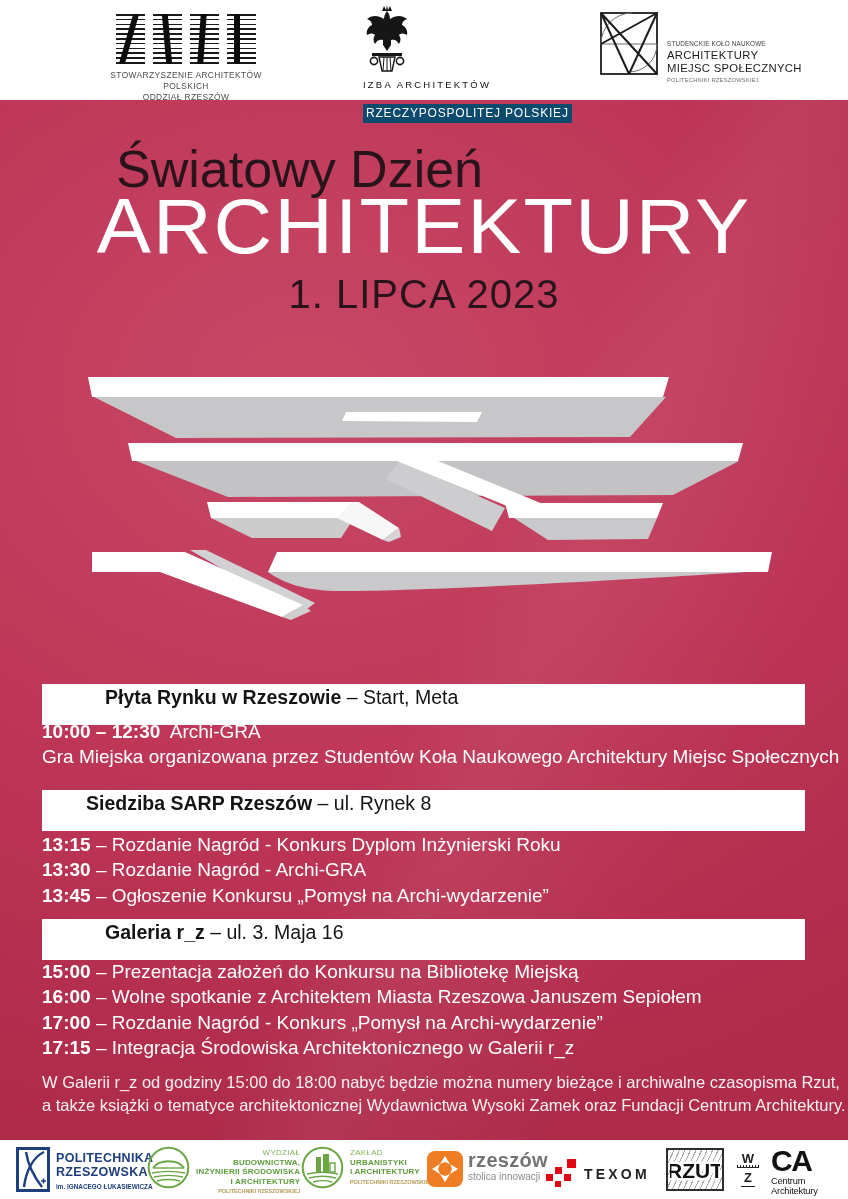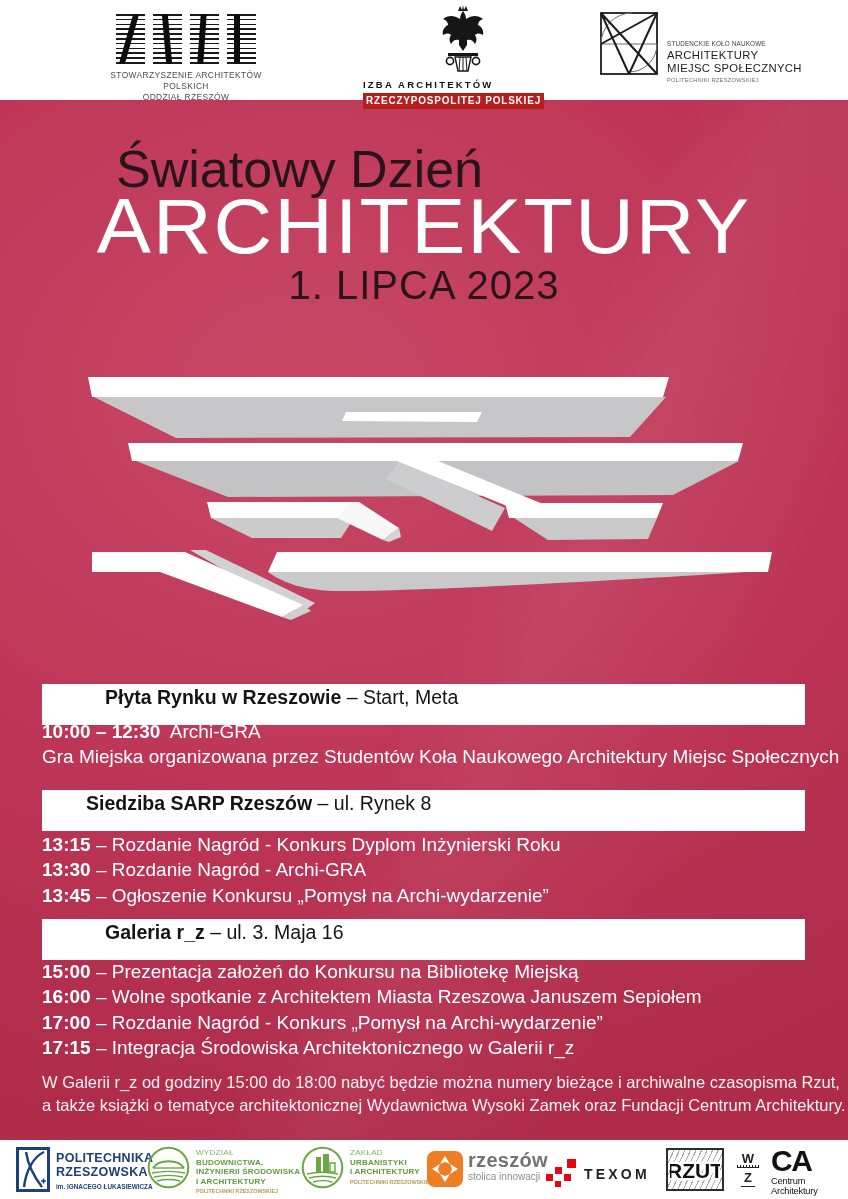--- a/index.html
+++ b/index.html
@@ -14,51 +14,51 @@
   .sarp{position:absolute;left:92px;top:14px;width:188px;text-align:center;}
   .sarp-letters{display:flex;gap:8px;justify-content:center;}
   .sarp-letter{width:29px;height:50px;position:relative;
     background:repeating-linear-gradient(to bottom,#1a1a1a 0 1.6px,transparent 1.6px 4.8px);}
   .sarp-letter i{position:absolute;top:0;bottom:0;width:6px;background:#0c0c0c;}
   .sarp-letter.v1 i{left:10px;transform:skewX(-16deg);border-radius:3px;}
   .sarp-letter.v2 i{left:11px;transform:skewX(5deg);}
   .sarp-letter.v3 i{left:9px;transform:skewX(-4deg);}
   .sarp-letter.v4 i{left:7px;}
   .sarp-text{margin-top:6px;font-size:8.4px;letter-spacing:.4px;color:#4c4c4c;line-height:11px;}
-  .izba{position:absolute;left:363px;top:5px;width:124px;text-align:right;font-weight:bold;}
+  .izba{position:absolute;left:363px;top:5px;width:124px;text-align:left;}
   .izba-l1{font-size:9.5px;letter-spacing:2.2px;color:#111;margin-top:2px;white-space:nowrap;}
-  .izba-l2{display:inline-block;background:#b91c1c;color:#fff;font-size:10px;letter-spacing:.8px;
-           padding:2px 3px 2.5px;margin-top:2px;white-space:nowrap;}
+  .izba-l2{display:inline-block;background:#0c4a6e;color:#fff;font-size:12px;letter-spacing:.8px;
+           padding:2px 3px 2.5px;margin-top:14px;white-space:nowrap;}
   .skn{position:absolute;left:600px;top:12px;display:flex;}
   .skn-text{margin-left:9px;margin-top:27px;line-height:10px;}
   .skn-l1{font-size:6.3px;color:#3c3c3c;letter-spacing:.2px;}
   .skn-l2,.skn-l3{font-size:11.3px;color:#1c1c1c;letter-spacing:.3px;line-height:13px;}
   .skn-l4{font-size:5.8px;color:#6f6f6f;letter-spacing:.2px;}
   
   .t1{position:absolute;left:116px;top:139px;font-size:52px;font-weight:400;color:#29141b;letter-spacing:0;}
   .t2{position:absolute;left:0;right:0;top:186px;text-align:center;font-size:78px;line-height:80px;font-weight:300;
       color:#fff;letter-spacing:2px;transform:scaleX(1.04);}
-  .t3{position:absolute;left:0;right:0;top:263px;text-align:center;font-size:40px;font-weight:300;color:#29141b;letter-spacing:1px;}
+  .t3{position:absolute;left:0;right:0;top:272px;text-align:center;font-size:40px;font-weight:300;color:#29141b;letter-spacing:1px;}
   
   .shapes{position:absolute;left:0;top:360px;}
   
   .bar{position:absolute;left:42px;width:763px;height:41px;background:#fff;color:#141414;
        font-size:19.5px;line-height:27px;padding-left:63px;box-sizing:border-box;white-space:nowrap;}
   .bar b{font-weight:700;}
   .evt-block{position:absolute;left:42px;right:20px;color:#fff;font-size:19px;line-height:25.4px;white-space:nowrap;}
   .evt b{font-weight:700;}
   .note{position:absolute;left:42px;right:20px;color:rgba(255,255,255,.93);font-size:16.5px;line-height:23px;white-space:nowrap;}
   
   .footer{position:absolute;left:0;right:0;top:1140px;height:59px;background:#fff;}
   .flogo{position:absolute;display:flex;align-items:flex-start;}
   .prz{left:16px;top:7px;}
   .prz-text{margin-left:6px;margin-top:4px;color:#1d3f7e;line-height:14px;}
   .prz-n{font-weight:700;font-size:12.5px;letter-spacing:.3px;}
   .prz-sub{font-weight:700;font-size:6.4px;margin-top:1px;}
-  .wbisia{left:147px;top:6px;}
+  .wbisia{left:147px;top:6px;text-align:right;}
   .gr-text{margin-left:6px;line-height:9.5px;margin-top:2px;}
   .gr-l0{font-size:8px;color:#7fb35a;letter-spacing:.3px;}
   .gr-l{font-size:8px;font-weight:700;color:#5f9c3c;letter-spacing:.2px;}
   .gr-sub{font-size:5.4px;font-weight:700;color:#b59a57;margin-top:1px;}
   .zuia{left:301px;top:6px;}
   .rzesz{left:427px;top:11px;}
   .rzesz-text{margin-left:5px;line-height:18px;margin-top:0;}
   .rzesz-n{font-size:20px;font-weight:700;color:#737373;letter-spacing:.3px;}
   .rzesz-sub{font-size:10px;color:#8d8d8d;margin-top:-1px;}
   .texom{left:546px;top:19px;align-items:center;}

